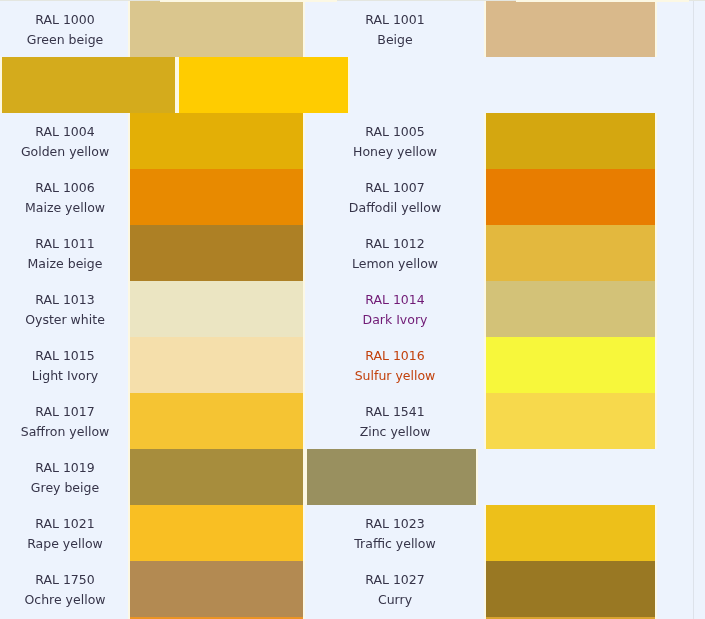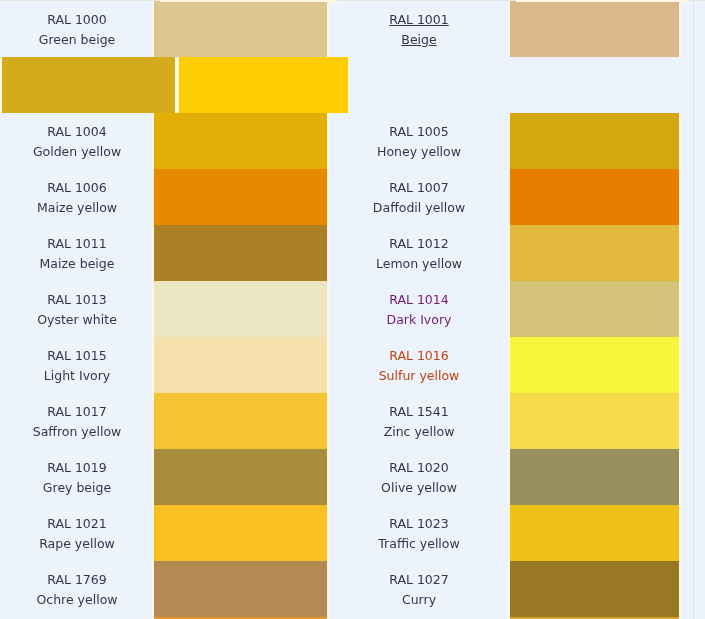--- a/index.html
+++ b/index.html
@@ -5,21 +5,21 @@
 <style>
   html,body{margin:0;padding:0;}
   body{width:705px;height:619px;overflow:hidden;background:#edf3fd;
         font-family:"DejaVu Sans",sans-serif;}
   .chart{position:relative;width:705px;height:619px;background:#edf3fd;overflow:hidden;}
   .table{position:absolute;left:0;top:1px;width:705px;}
   .row{display:flex;height:56px;align-items:stretch;}
   .lbl{display:flex;flex-direction:column;justify-content:center;align-items:center;
         box-sizing:border-box;padding-top:1px;
         font-size:12.5px;color:#363449;line-height:20px;text-align:center;}
-  .lbl-l{width:152px;padding-left:2px;}
+  .lbl-l{width:128px;padding-left:2px;}
   .lbl-r{width:179px;padding-left:1px;}
   .code,.nm{white-space:nowrap;display:block;}
   .sw{height:56px;box-sizing:border-box;background-clip:padding-box;
        border-left:2px solid #fcf8e4;border-right:2px solid #fcf8e4;}
   .sw-l{width:177px;}
   .sw-r{width:173px;}
   .topedge{position:absolute;top:0;height:1px;background:#e4e6e0;z-index:5;}
   .te1{left:0;width:160px;}
   .te2{left:337px;width:179px;}
   .te3{left:689px;width:16px;}
@@ -33,21 +33,21 @@
 <body style="background: rgb(237, 243, 253);">
 
 <div class="chart" style="background: rgb(237, 243, 253);">
   <div class="table">
    <div class="row">
     <div class="lbl lbl-l" style="color: rgb(54, 52, 73);">
      <span class="code">RAL 1000</span>
      <span class="nm">Green beige</span>
     </div>
     <div class="sw sw-l" style="background-color: rgb(218, 198, 142); border-left-color: rgb(252, 248, 228); border-right-color: rgb(252, 248, 228);"></div>
-    <div class="lbl lbl-r" style="color: rgb(54, 52, 73); text-decoration: underline;">
+    <div class="lbl lbl-r" style="color: rgb(54, 52, 73);">
      <span class="code">RAL 1001</span>
      <span class="nm">Beige</span>
     </div>
     <div class="sw sw-r" style="background-color: rgb(217, 185, 139); border-left-color: rgb(252, 248, 228); border-right-color: rgb(252, 248, 228);"></div>
    </div>
    <div class="row">
     <div class="sw sw-l" style="background-color: rgb(212, 171, 28); border-left-color: rgb(252, 248, 228); border-right-color: rgb(252, 248, 228);"></div>
     <div class="sw sw-r" style="background-color: rgb(255, 204, 0); border-left-color: rgb(252, 248, 228); border-right-color: rgb(252, 248, 228);"></div>
    </div>
    <div class="row">
@@ -121,41 +121,37 @@
      <span class="nm">Zinc yellow</span>
     </div>
     <div class="sw sw-r" style="background-color: rgb(247, 217, 76); border-left-color: rgb(252, 248, 228); border-right-color: rgb(252, 248, 228);"></div>
    </div>
    <div class="row">
     <div class="lbl lbl-l" style="color: rgb(54, 52, 73);">
      <span class="code">RAL 1019</span>
      <span class="nm">Grey beige</span>
     </div>
     <div class="sw sw-l" style="background-color: rgb(167, 141, 61); border-left-color: rgb(252, 248, 228); border-right-color: rgb(252, 248, 228);"></div>
-    <div class="lbl lbl-r" style="color: rgb(54, 52, 73);">
-     <span class="code">RAL 1020</span>
-     <span class="nm">Olive yellow</span>
-    </div>
     <div class="sw sw-r" style="background-color: rgb(153, 144, 95); border-left-color: rgb(252, 248, 228); border-right-color: rgb(252, 248, 228);"></div>
    </div>
    <div class="row">
     <div class="lbl lbl-l" style="color: rgb(54, 52, 73);">
      <span class="code">RAL 1021</span>
      <span class="nm">Rape yellow</span>
     </div>
     <div class="sw sw-l" style="background-color: rgb(249, 191, 35); border-left-color: rgb(252, 248, 228); border-right-color: rgb(252, 248, 228);"></div>
     <div class="lbl lbl-r" style="color: rgb(54, 52, 73);">
      <span class="code">RAL 1023</span>
      <span class="nm">Traffic yellow</span>
     </div>
     <div class="sw sw-r" style="background-color: rgb(237, 192, 26); border-left-color: rgb(252, 248, 228); border-right-color: rgb(252, 248, 228);"></div>
    </div>
    <div class="row">
     <div class="lbl lbl-l" style="color: rgb(54, 52, 73);">
-     <span class="code">RAL 1769</span>
+     <span class="code">RAL 1750</span>
      <span class="nm">Ochre yellow</span>
     </div>
     <div class="sw sw-l" style="background-color: rgb(179, 138, 82); border-left-color: rgb(252, 248, 228); border-right-color: rgb(252, 248, 228);"></div>
     <div class="lbl lbl-r" style="color: rgb(54, 52, 73);">
      <span class="code">RAL 1027</span>
      <span class="nm">Curry</span>
     </div>
     <div class="sw sw-r" style="background-color: rgb(153, 120, 35); border-left-color: rgb(252, 248, 228); border-right-color: rgb(252, 248, 228);"></div>
    </div>
    <div class="row row-partial">

